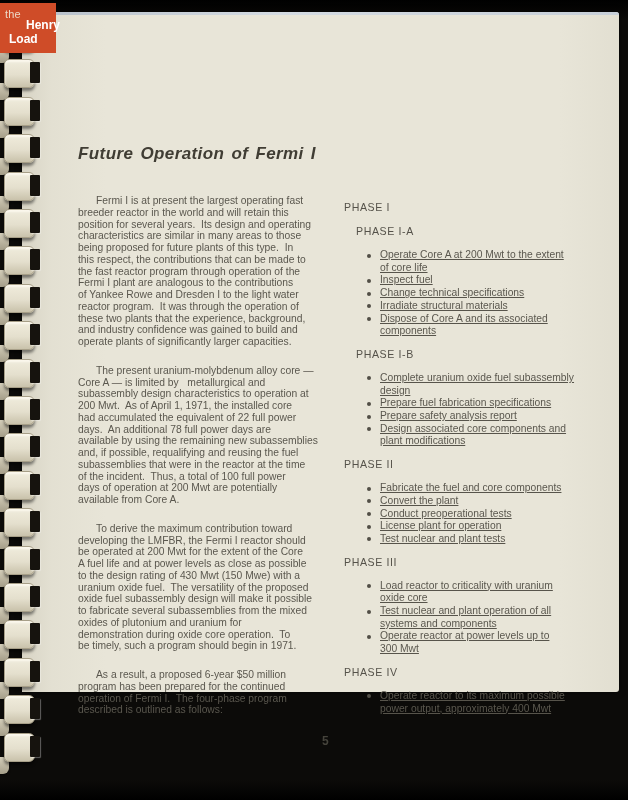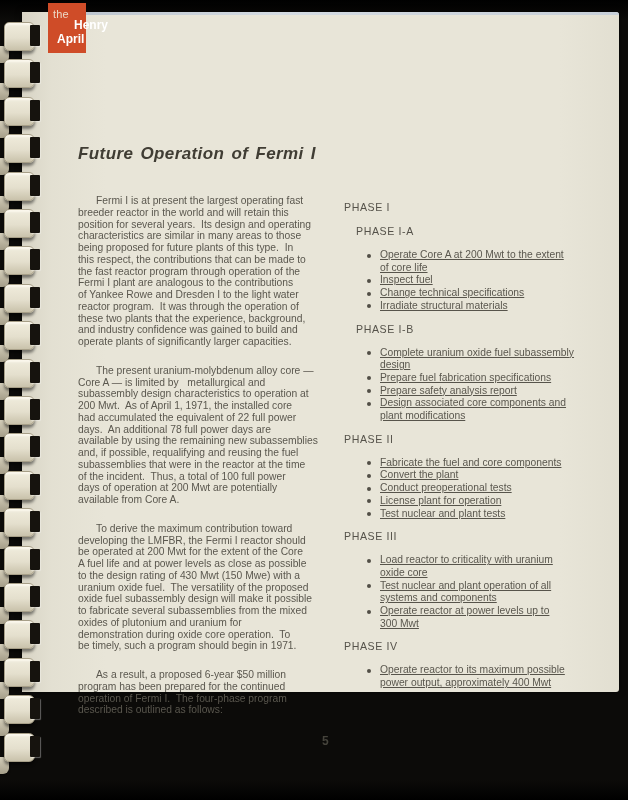--- a/index.html
+++ b/index.html
@@ -38,22 +38,22 @@
     border:1px solid #a79f88;border-radius:5px 6px 6px 5px;
     box-shadow:0 3px 3px rgba(0,0,0,.45), inset 0 2px 2px #fbf8ee;
   }
   .comb-hole{ 
     position:absolute;left:30px;top:3px;width:10px;height:21px;
     background:#16130e;border-radius:1px;
     box-shadow:1px 1px 1px rgba(255,255,255,.35);
   }
   
   .logo{
-    position:absolute;left:0;top:3px;width:38px;height:50px;
-    background:#cf4c28;z-index:6;margin-left:48px;
+    position:absolute;left:0;top:3px;width:56px;height:50px;
+    background:#cf4c28;z-index:6;
   }
   .logo .the{position:absolute;left:5px;top:5px;font-size:11px;color:#ecd9c6;letter-spacing:.2px;}
   .logo .henry{position:absolute;left:14px;top:15px;font-size:12px;font-weight:bold;color:#fff;padding-left:12px;}
   .logo .ford{position:absolute;left:9px;top:29px;font-size:12px;font-weight:bold;color:#fff;}
   
   .content{position:absolute;inset:0;color:#57544b;z-index:2;}
   .doc-title{
     position:absolute;left:56px;top:132px;
     font-size:17px;font-weight:bold;font-style:italic;
     color:#403d34;letter-spacing:.4px;word-spacing:2px;
@@ -138,20 +138,22 @@
       <div class="phase-h">PHASE I</div>
 
       <div class="sub">
         <div class="sub-h">PHASE I-A</div>
         <ul class="items">
           <li>Operate Core A at 200 Mwt to the extent
 of core life</li>
           <li>Inspect fuel</li>
           <li>Change technical specifications</li>
           <li>Irradiate structural materials</li>
+          <li>Dispose of Core A and its associated
+components</li>
         </ul>
 
         <div class="sub-h">PHASE I-B</div>
         <ul class="items">
           <li>Complete uranium oxide fuel subassembly
 design</li>
           <li>Prepare fuel fabrication specifications</li>
           <li>Prepare safety analysis report</li>
           <li>Design associated core components and
 plant modifications</li>
@@ -293,14 +295,14 @@
     <div class="comb-unit" style="top: 732.6px;">
       <div class="comb-back"></div>
       <div class="comb-front"></div>
       <div class="comb-hole"></div>
     </div>
   </div>
 
 <div class="logo">
   <span class="the">the</span>
   <span class="henry">Henry</span>
-  <span class="ford">April</span>
+  <span class="ford">Load</span>
 </div>
 
 </body></html>

